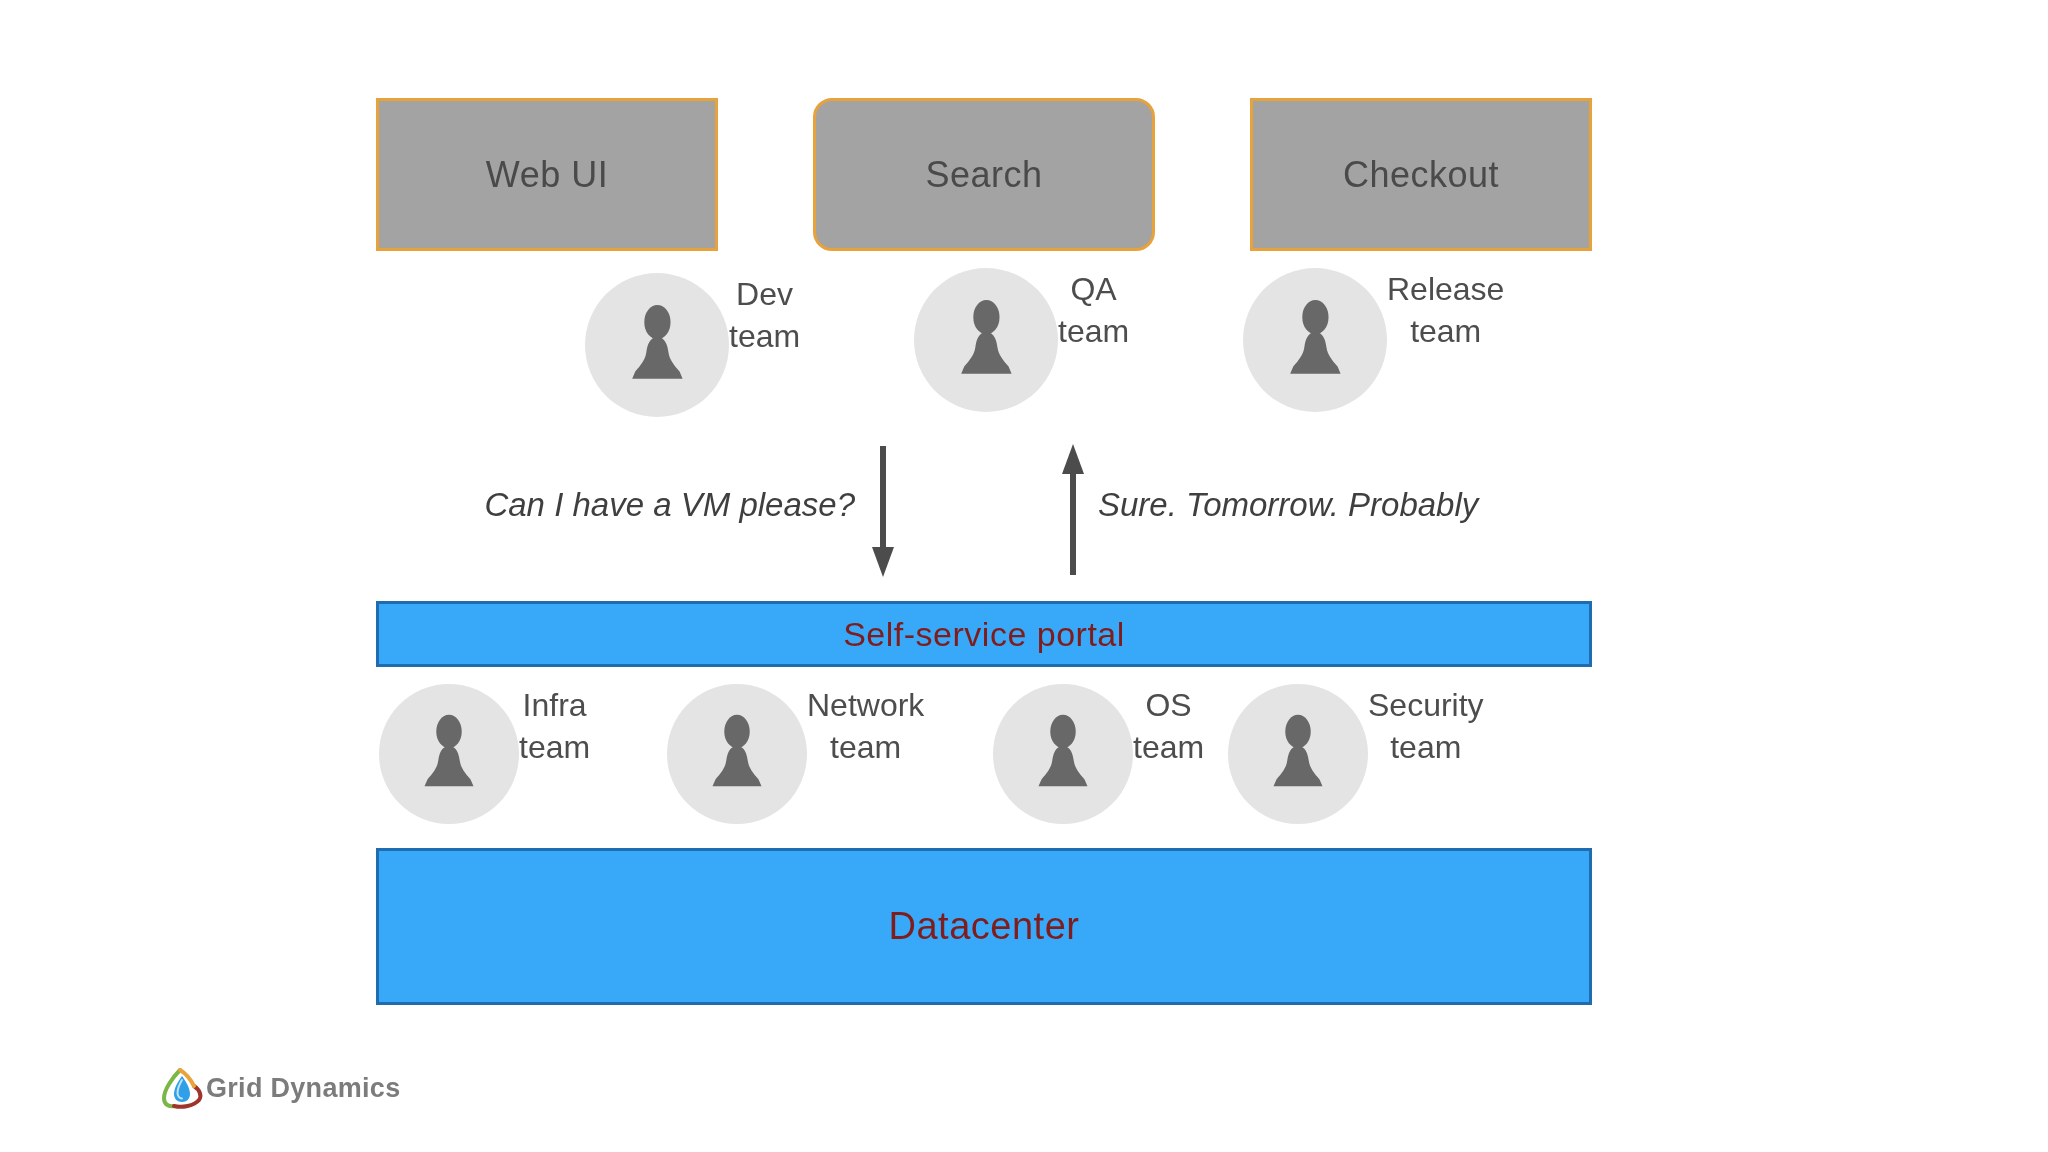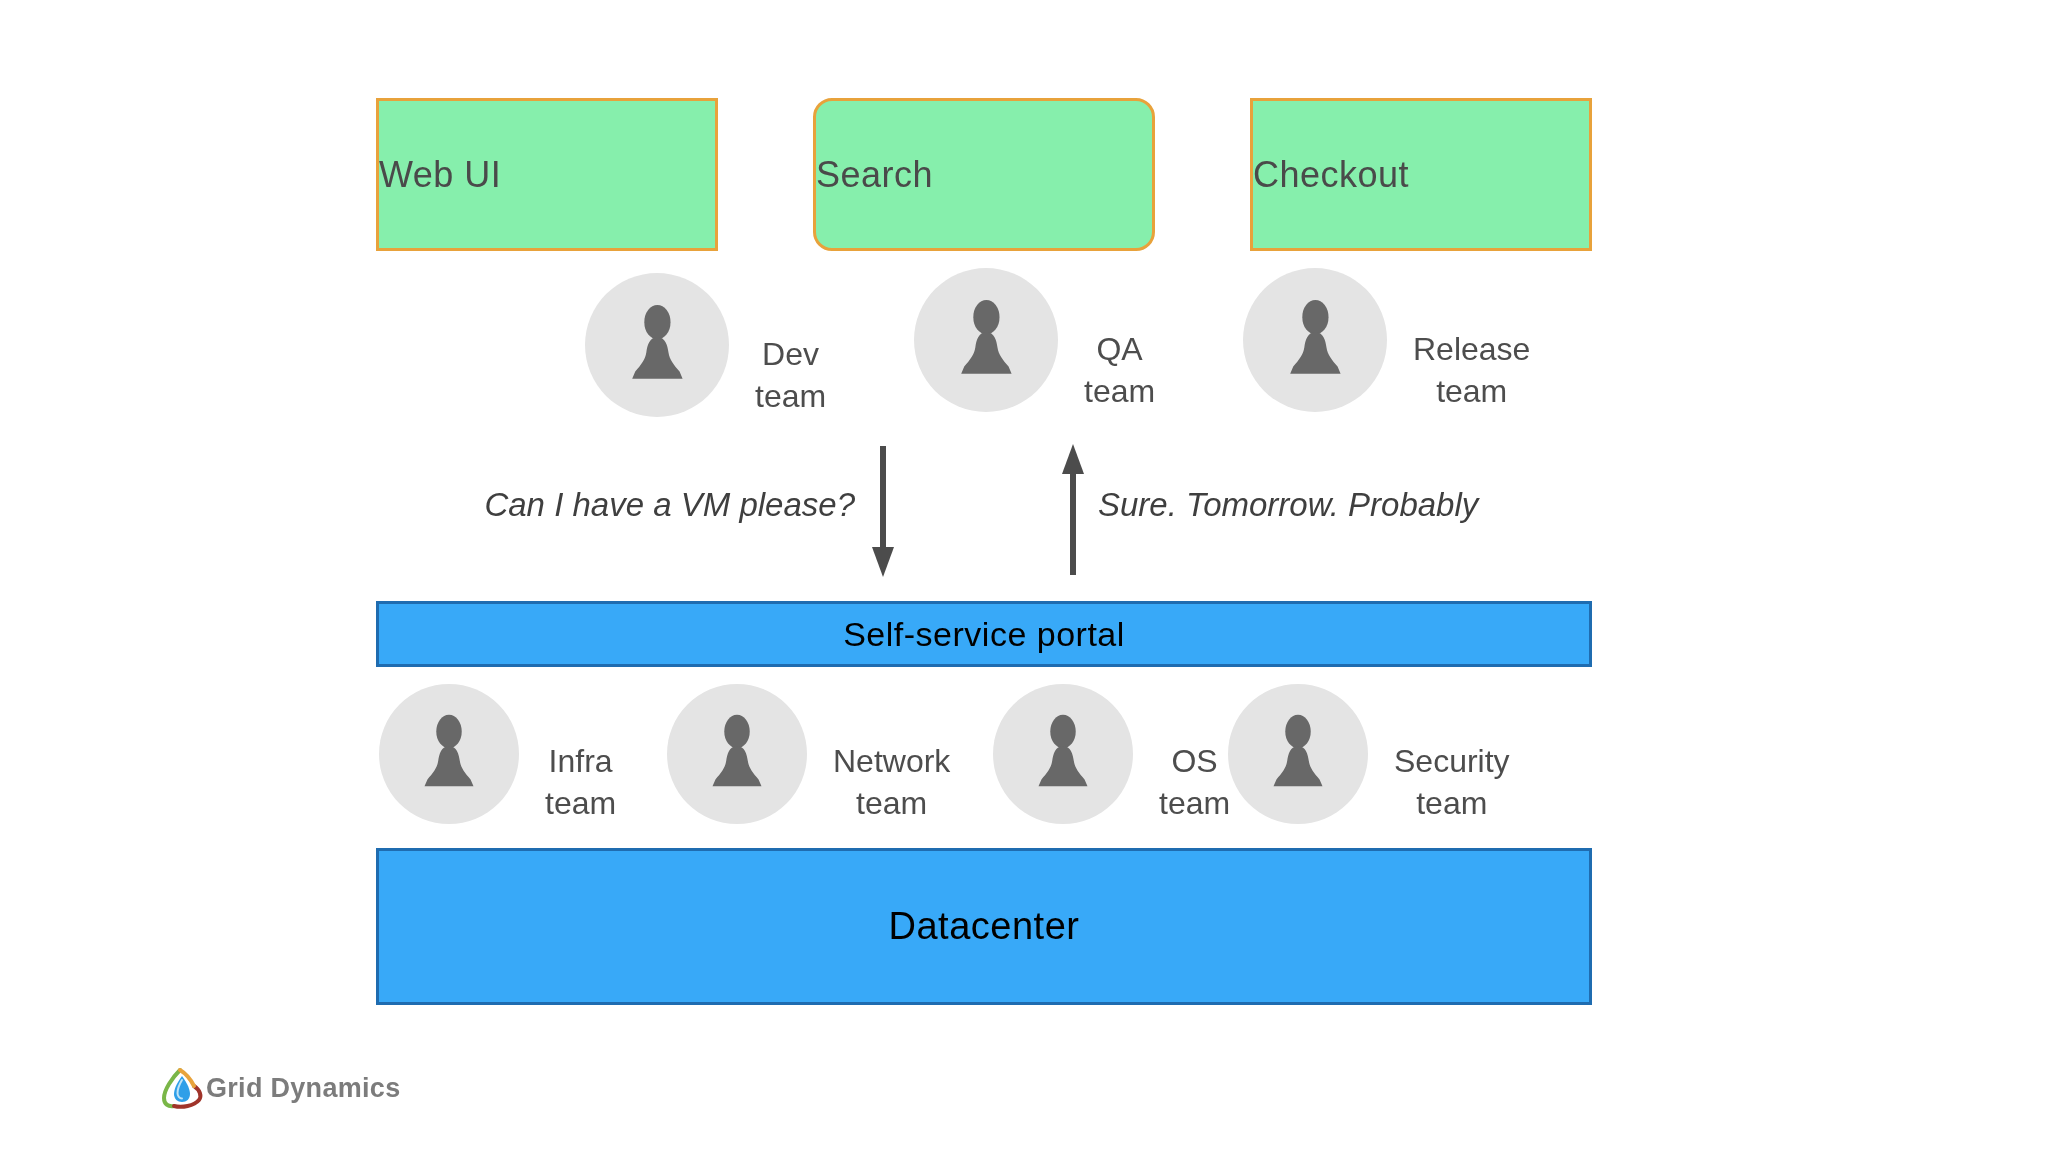--- a/index.html
+++ b/index.html
@@ -7,39 +7,38 @@
   body { font-family: "Liberation Sans", sans-serif; position: relative; }
 
   .stage { position: absolute; inset: 0; width: 2048px; height: 1152px; }
 
   
   .service-box {
     position: absolute;
     top: 98px;
     width: 342px;
     height: 153px;
-    background: #86efac;
+    background: #a3a3a3;
     border: 3px solid #e8a23b;
     display: flex;
     align-items: center;
-    justify-content: flex-start;
+    justify-content: center;
     font-size: 36px;
     color: #4a4a4a;
     letter-spacing: 0.5px;
   }
   .service-box.b0 { left: 376px; }
   .service-box.b1 { left: 813px; border-radius: 19px; }
   .service-box.b2 { left: 1250px; }
 
   
   .team-group {
     position: absolute;
     display: flex;
-    align-items: flex-end;
-    gap: 26px;
+    align-items: flex-start;
   }
   .avatar {
     border-radius: 50%;
     background: #e4e4e4;
     flex: 0 0 auto;
     display: flex;
     align-items: center;
     justify-content: center;
   }
   .avatar svg { width: 70%; height: 70%; }
@@ -81,21 +80,21 @@
   
   .blue-bar {
     position: absolute;
     left: 376px;
     width: 1216px;
     background: #38a9f8;
     border: 3px solid #1f6cb0;
     display: flex;
     align-items: center;
     justify-content: center;
-    color: #000000;
+    color: #7f1d1d;
     letter-spacing: 0.5px;
   }
   .portal-bar { top: 601px; height: 66px; font-size: 34px; }
   .datacenter-bar { top: 840px; height: 157px; font-size: 38px; margin-top: 8px; }
 
   
   .logo {
     position: absolute;
     left: 158px;
     top: 1064px;

